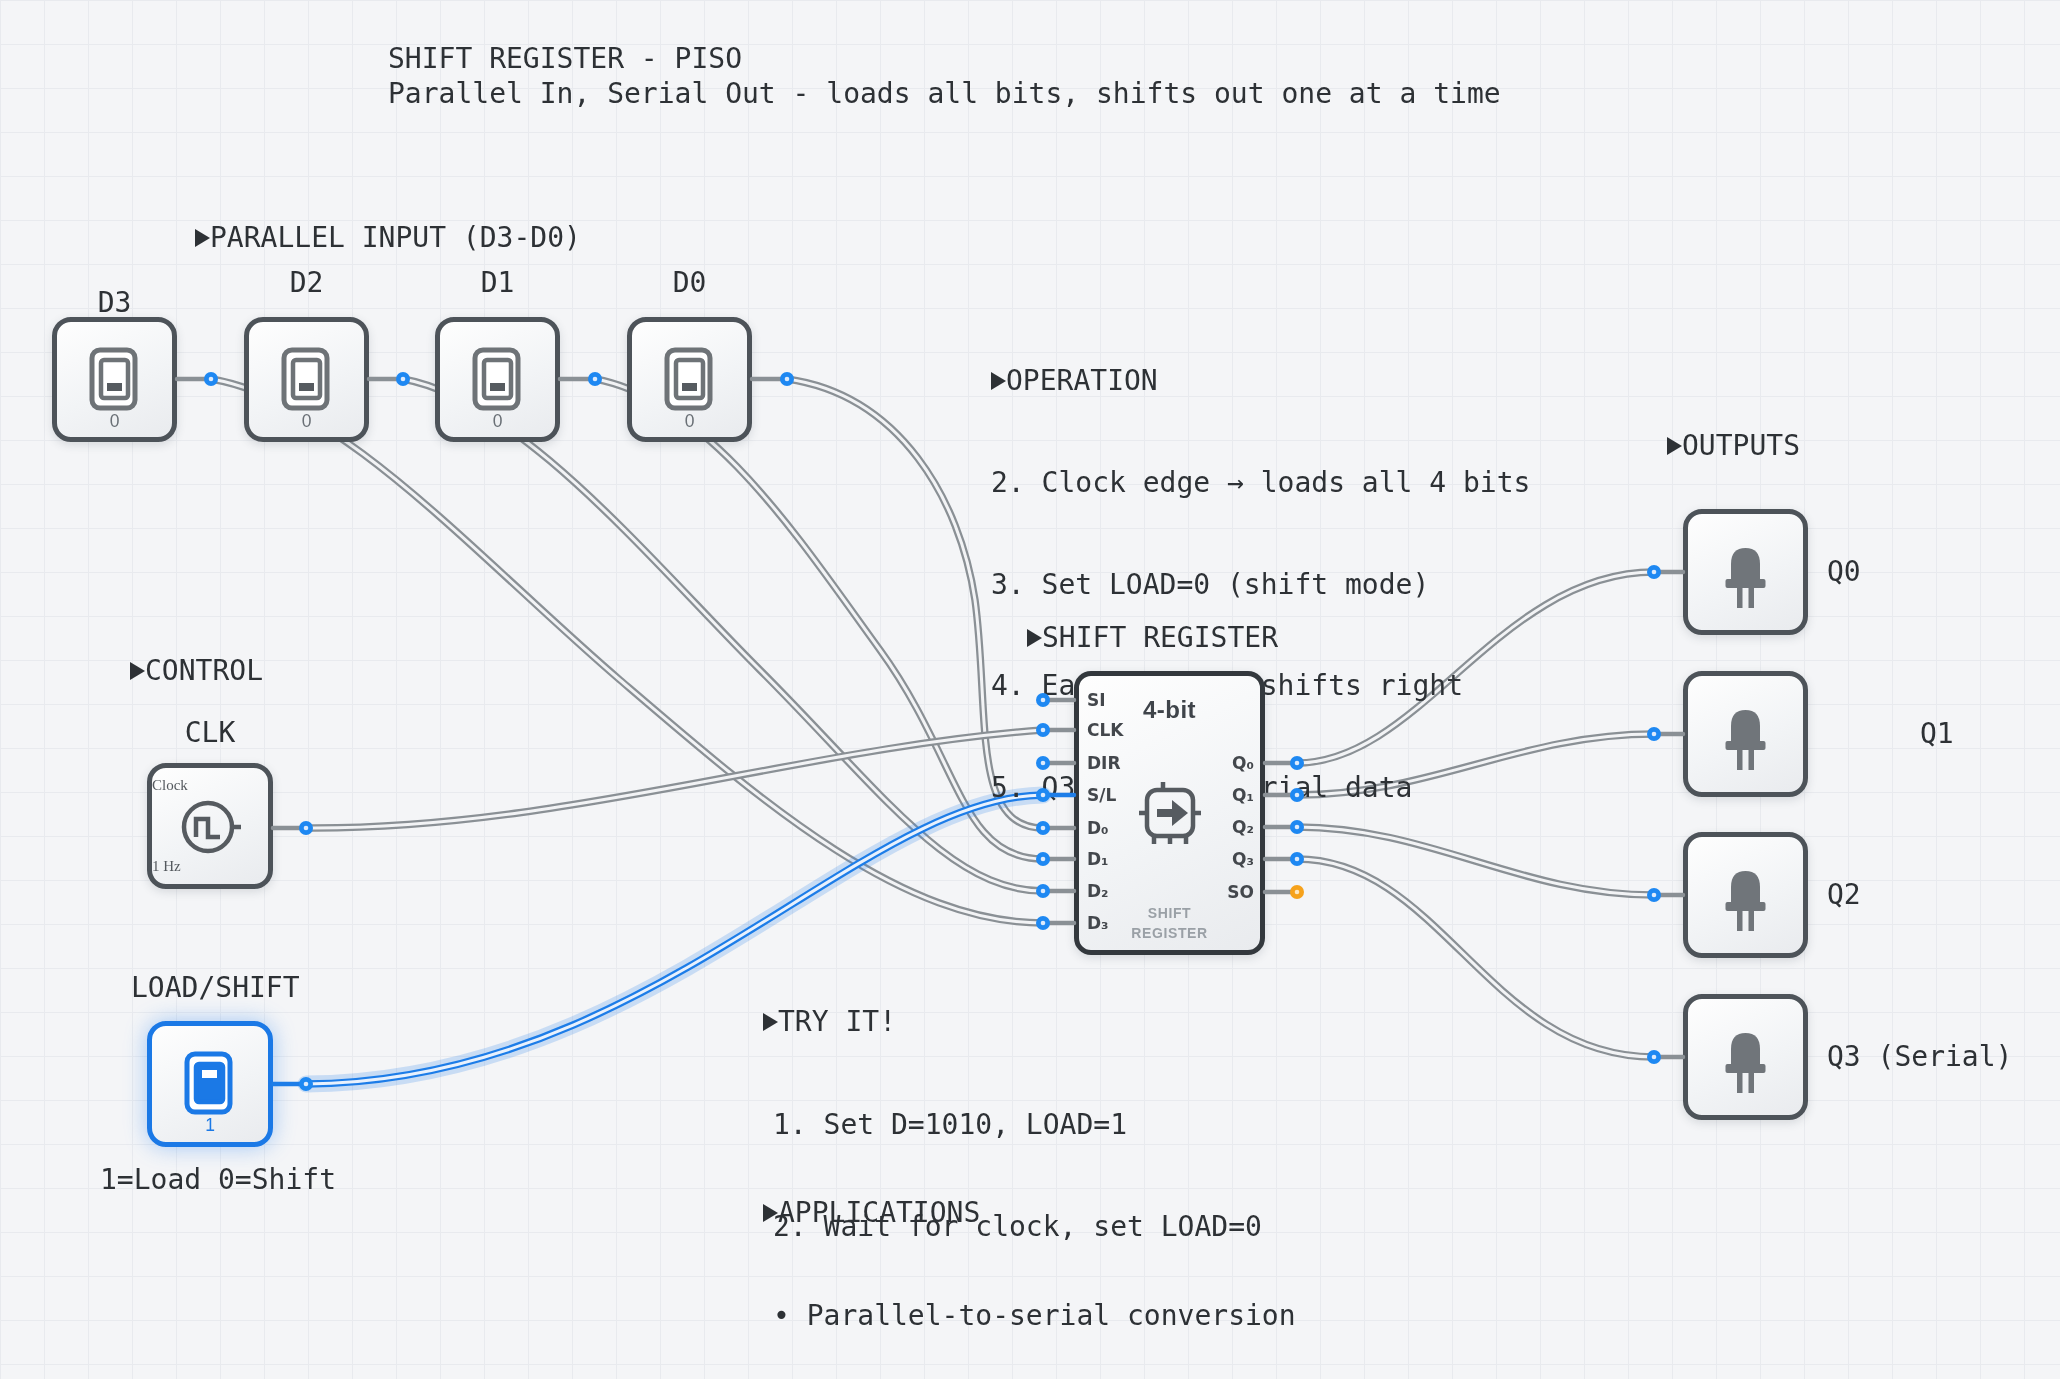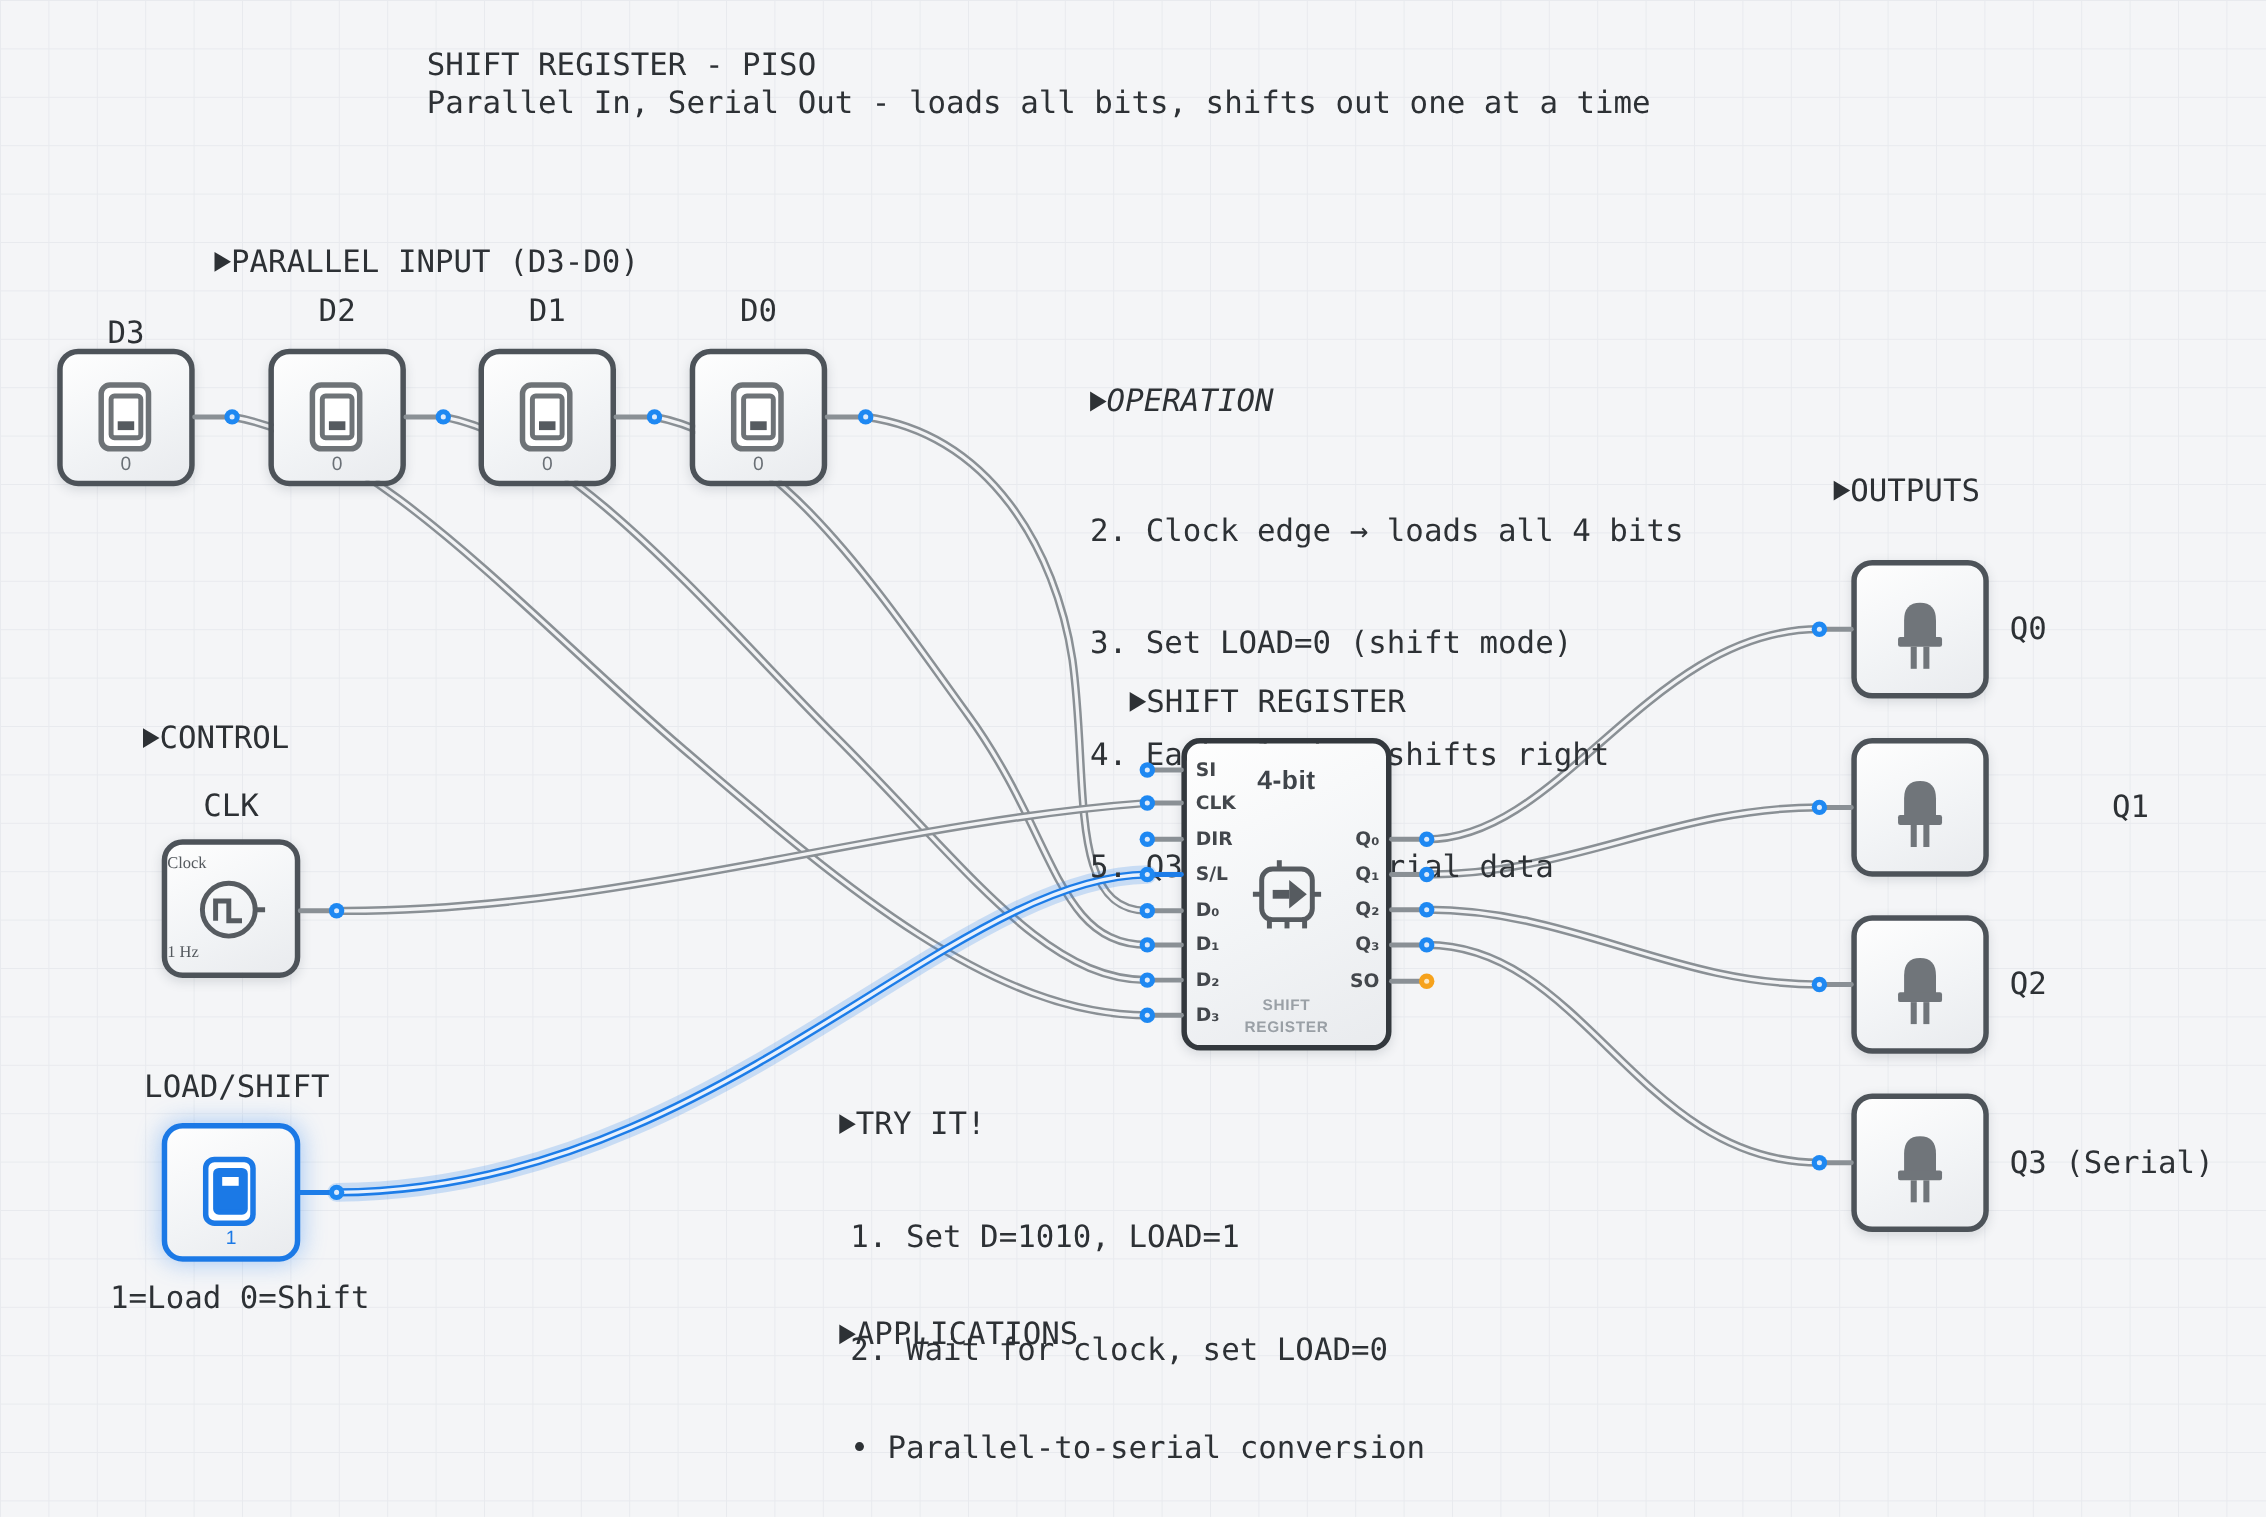--- a/index.html
+++ b/index.html
@@ -98,21 +98,21 @@
 </svg>
 
 <div class="abs mono" style="left:388px;top:42px;">SHIFT REGISTER - PISO</div>
 <div class="abs mono" style="left:388px;top:77px;">Parallel In, Serial Out - loads all bits, shifts out one at a time</div>
 
 <div class="abs hdr" style="left:195px;top:221px;">
   <span class="tri"></span>
   <span class="mono">PARALLEL INPUT (D3-D0)</span>
 </div>
 
-<div class="abs hdr" style="left:991px;top:348px;font-style:italic;">
+<div class="abs hdr" style="left:991px;top:364px;">
   <span class="tri"></span>
   <span class="mono">OPERATION</span>
 </div>
 <div class="abs mono list" style="left:991px;top:398px;">
   <div>2. Clock edge → loads all 4 bits</div>
   <div>3. Set LOAD=0 (shift mode)</div>
   <div>4. Each clock → shifts right</div>
   <div>5. Q3 outputs serial data</div>
 </div>
 

